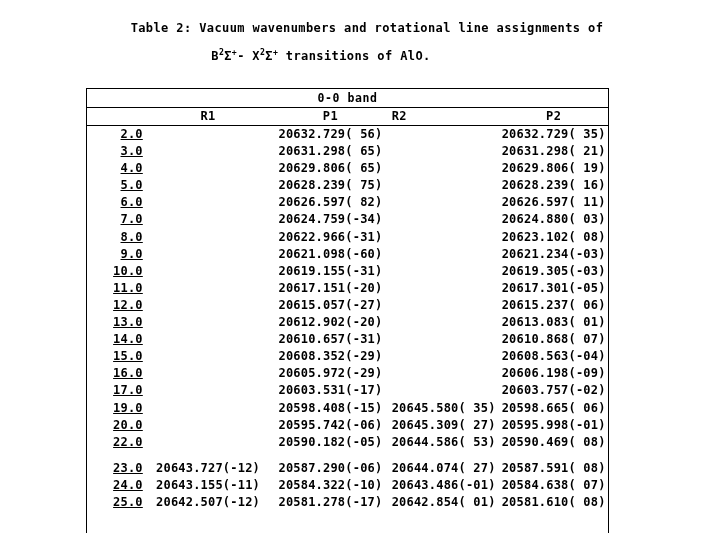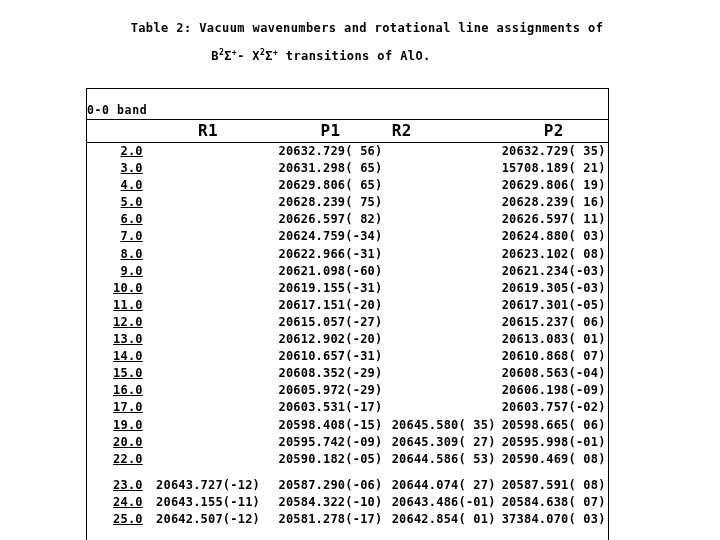--- a/index.html
+++ b/index.html
@@ -50,39 +50,38 @@
     left: 86px;
     top: 88px;
     width: 523px;
     border-left: 1.5px solid #000;
     border-right: 1.5px solid #000;
     border-top: 1.5px solid #000;
     box-sizing: border-box;
   }
 
   .band-header {
-    text-align: left;
+    text-align: center;
     font-size: 11.5px;
     font-weight: bold;
     letter-spacing: 0.6px;
     padding: 2px 0 2px 0;
     border-bottom: 1.2px solid #000;
-    margin-top: 12px;
   }
 
   table.data {
     border-collapse: collapse;
     width: 100%;
     font-size: 12px;
     font-weight: bold;
     letter-spacing: 0.2px;
   }
   table.data thead th {
     font-weight: bold;
-    font-size: 16px;
+    font-size: 12px;
     padding: 1px 0 2px 0;
     border-bottom: 1.2px solid #000;
     letter-spacing: 0.4px;
   }
   table.data tbody td {
     padding: 0;
     height: 17.1px;
     line-height: 17.1px;
     white-space: pre;
   }
@@ -134,21 +133,21 @@
           <td class="col-r1"></td>
           <td class="col-p1">20632.729( 56)</td>
           <td class="col-r2"></td>
           <td class="col-p2">20632.729( 35)</td>
         </tr>
         <tr>
           <td class="col-j">3.0</td>
           <td class="col-r1"></td>
           <td class="col-p1">20631.298( 65)</td>
           <td class="col-r2"></td>
-          <td class="col-p2">15708.189( 21)</td>
+          <td class="col-p2">20631.298( 21)</td>
         </tr>
         <tr>
           <td class="col-j">4.0</td>
           <td class="col-r1"></td>
           <td class="col-p1">20629.806( 65)</td>
           <td class="col-r2"></td>
           <td class="col-p2">20629.806( 19)</td>
         </tr>
         <tr>
           <td class="col-j">5.0</td>
@@ -244,21 +243,21 @@
         <tr>
           <td class="col-j">19.0</td>
           <td class="col-r1"></td>
           <td class="col-p1">20598.408(-15)</td>
           <td class="col-r2">20645.580( 35)</td>
           <td class="col-p2">20598.665( 06)</td>
         </tr>
         <tr>
           <td class="col-j">20.0</td>
           <td class="col-r1"></td>
-          <td class="col-p1">20595.742(-09)</td>
+          <td class="col-p1">20595.742(-06)</td>
           <td class="col-r2">20645.309( 27)</td>
           <td class="col-p2">20595.998(-01)</td>
         </tr>
         <tr>
           <td class="col-j">22.0</td>
           <td class="col-r1"></td>
           <td class="col-p1">20590.182(-05)</td>
           <td class="col-r2">20644.586( 53)</td>
           <td class="col-p2">20590.469( 08)</td>
         </tr>
@@ -274,19 +273,19 @@
           <td class="col-r1">20643.155(-11)</td>
           <td class="col-p1">20584.322(-10)</td>
           <td class="col-r2">20643.486(-01)</td>
           <td class="col-p2">20584.638( 07)</td>
         </tr>
         <tr>
           <td class="col-j">25.0</td>
           <td class="col-r1">20642.507(-12)</td>
           <td class="col-p1">20581.278(-17)</td>
           <td class="col-r2">20642.854( 01)</td>
-          <td class="col-p2">37384.070( 03)</td>
+          <td class="col-p2">20581.610( 08)</td>
         </tr>
       </tbody>
   </table>
 
   <div class="table-tail"></div>
 </div>
 
 </body></html>

